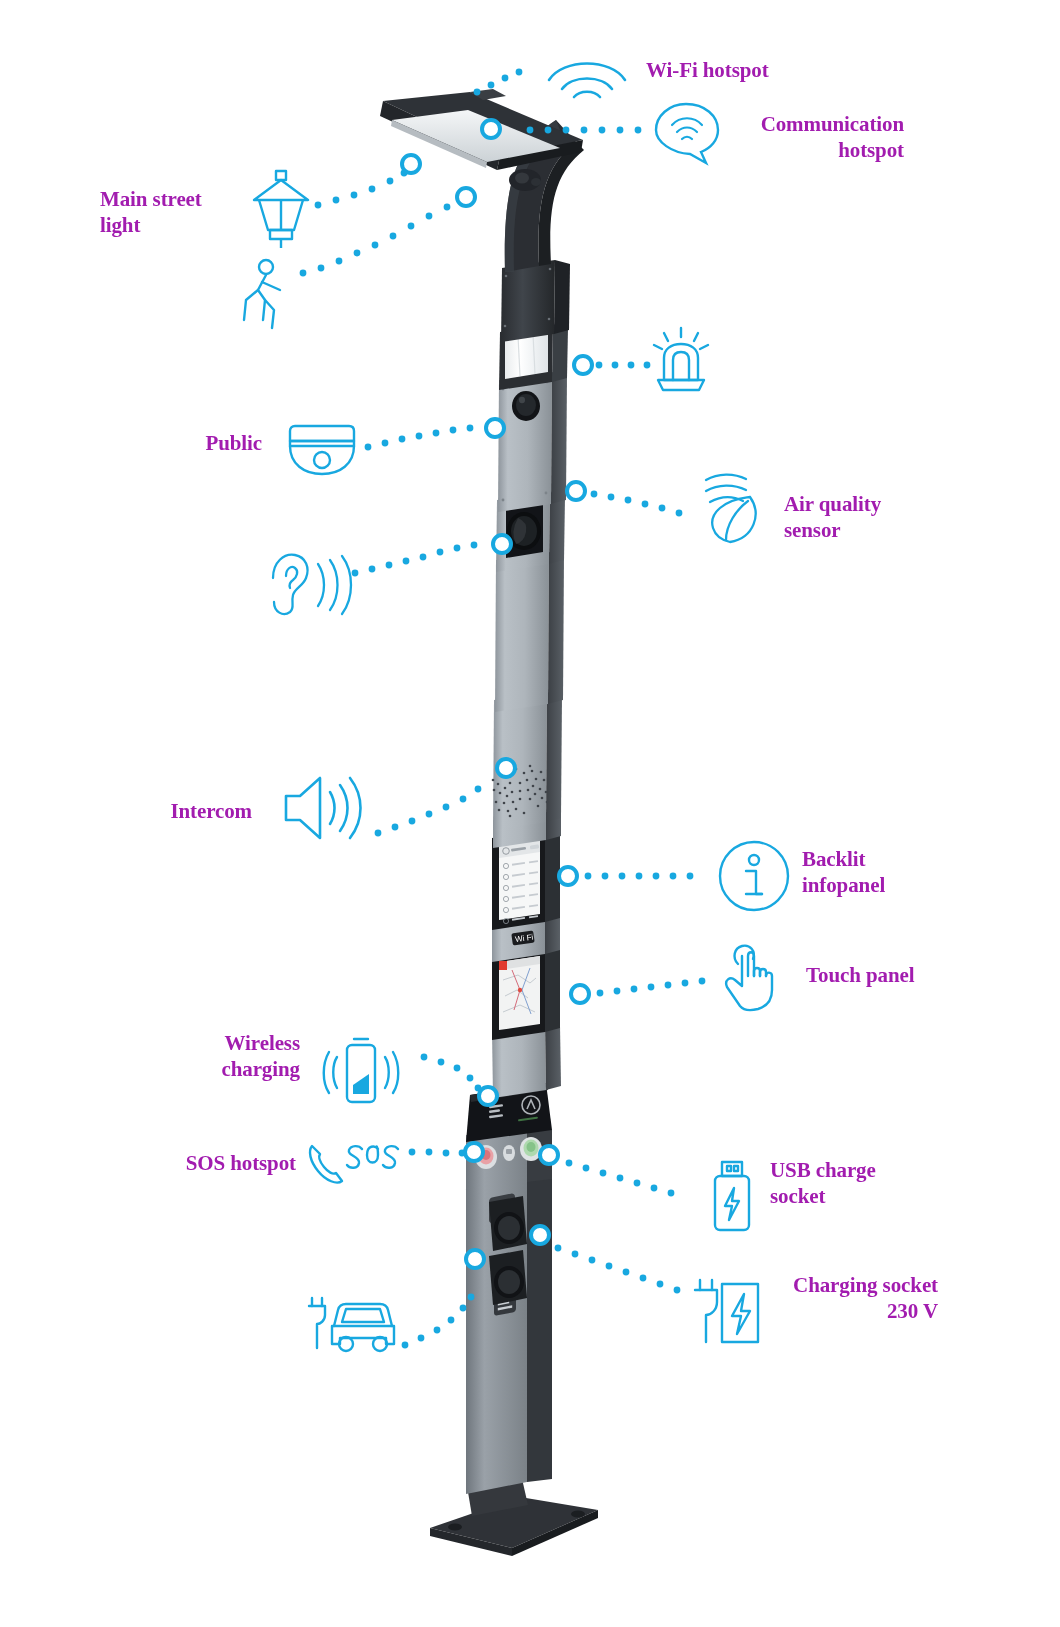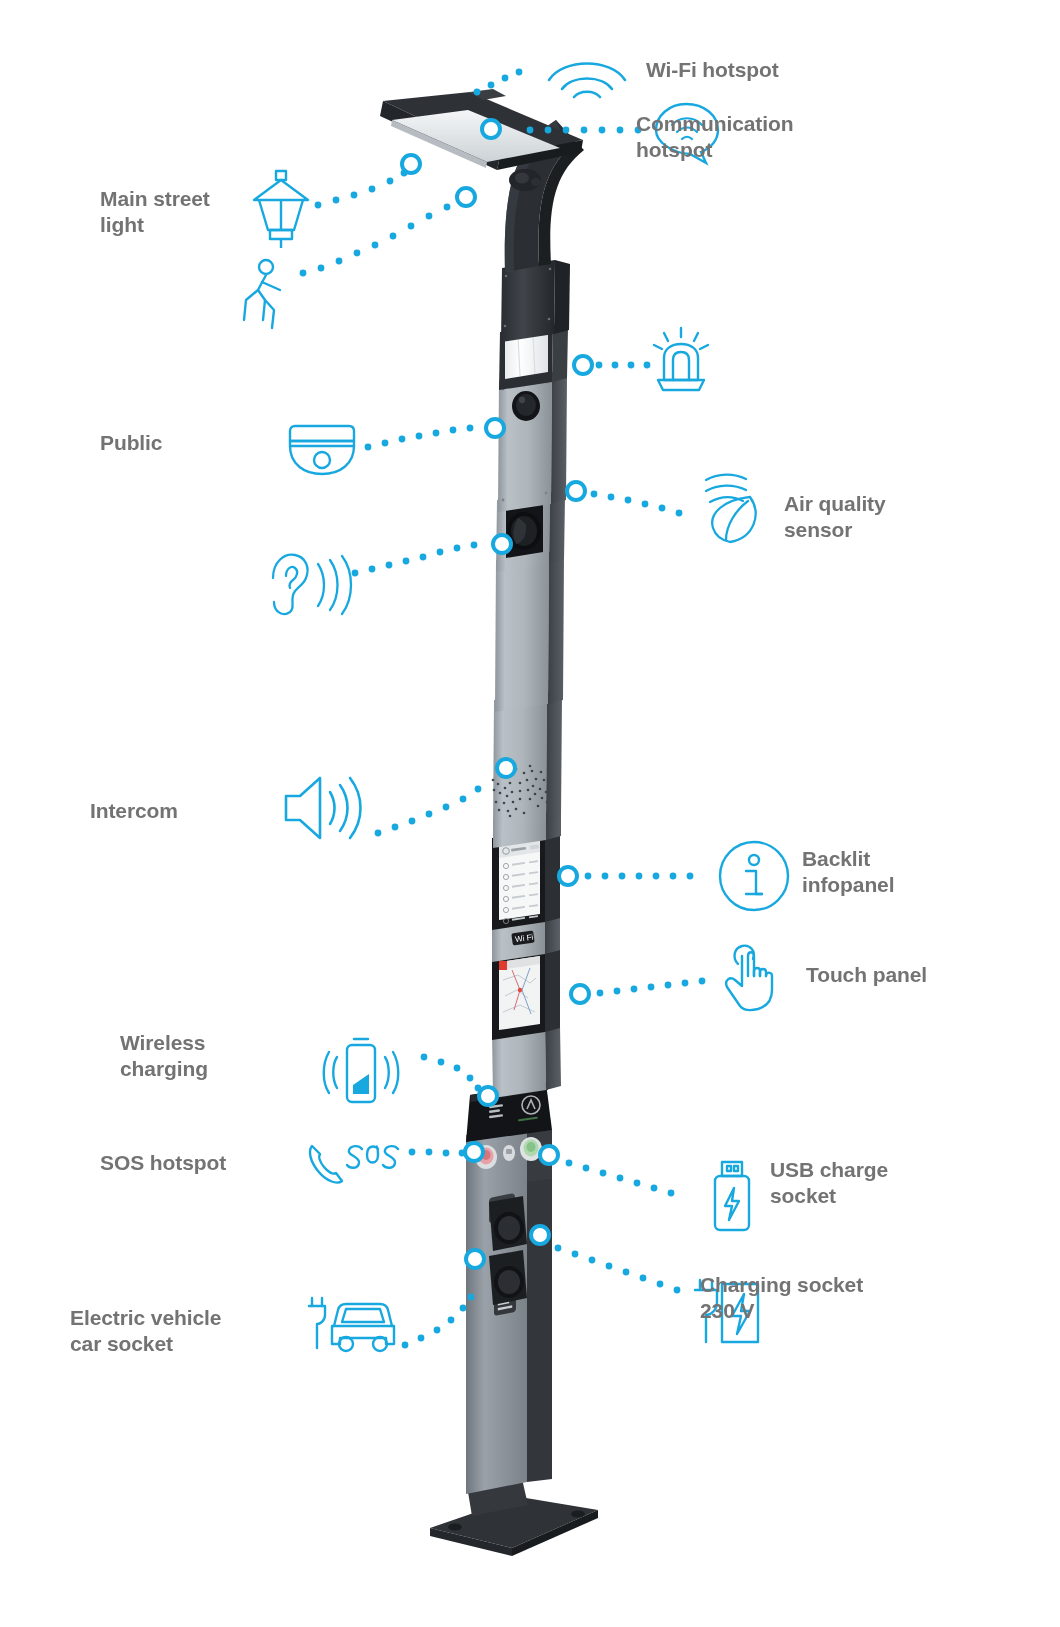--- a/index.html
+++ b/index.html
@@ -19,25 +19,26 @@
     background: #ffffff;
     overflow: hidden;
   }
 
   
   .label {
     position: absolute;
     font-weight: 700;
     font-size: 21px;
     line-height: 1.25;
-    color: #737373;
+    color: #a21caf;
     letter-spacing: -0.1px;
     white-space: pre-line;
+    font-family: Liberation Serif, serif;
   }
-  .label.right { text-align: left; }
+  .label.right { text-align: right; }
   .label.left  { text-align: left; }
 
   
   .icon {
     position: absolute;
     color: #18a8e0;
   }
   .icon svg { display: block; overflow: visible; }
 
   
@@ -692,16 +693,14 @@
   <div class="label left" style="left:802px; top:846px; width:164px;">Backlit
 infopanel</div>
   <div class="label left" style="left:806px; top:962px; width:180px;">Touch panel</div>
   <div class="label right" style="left:120px; top:1030px; width:180px;">Wireless
 charging</div>
   <div class="label right" style="left:100px; top:1150px; width:196px;">SOS hotspot</div>
   <div class="label left" style="left:770px; top:1157px; width:180px;">USB charge
 socket</div>
   <div class="label right" style="left:700px; top:1272px; width:238px;">Charging socket
 230 V</div>
-  <div class="label right" style="left:70px;  top:1305px; width:226px;">Electric vehicle
-car socket</div>
 
 </div>
 
 </body></html>

